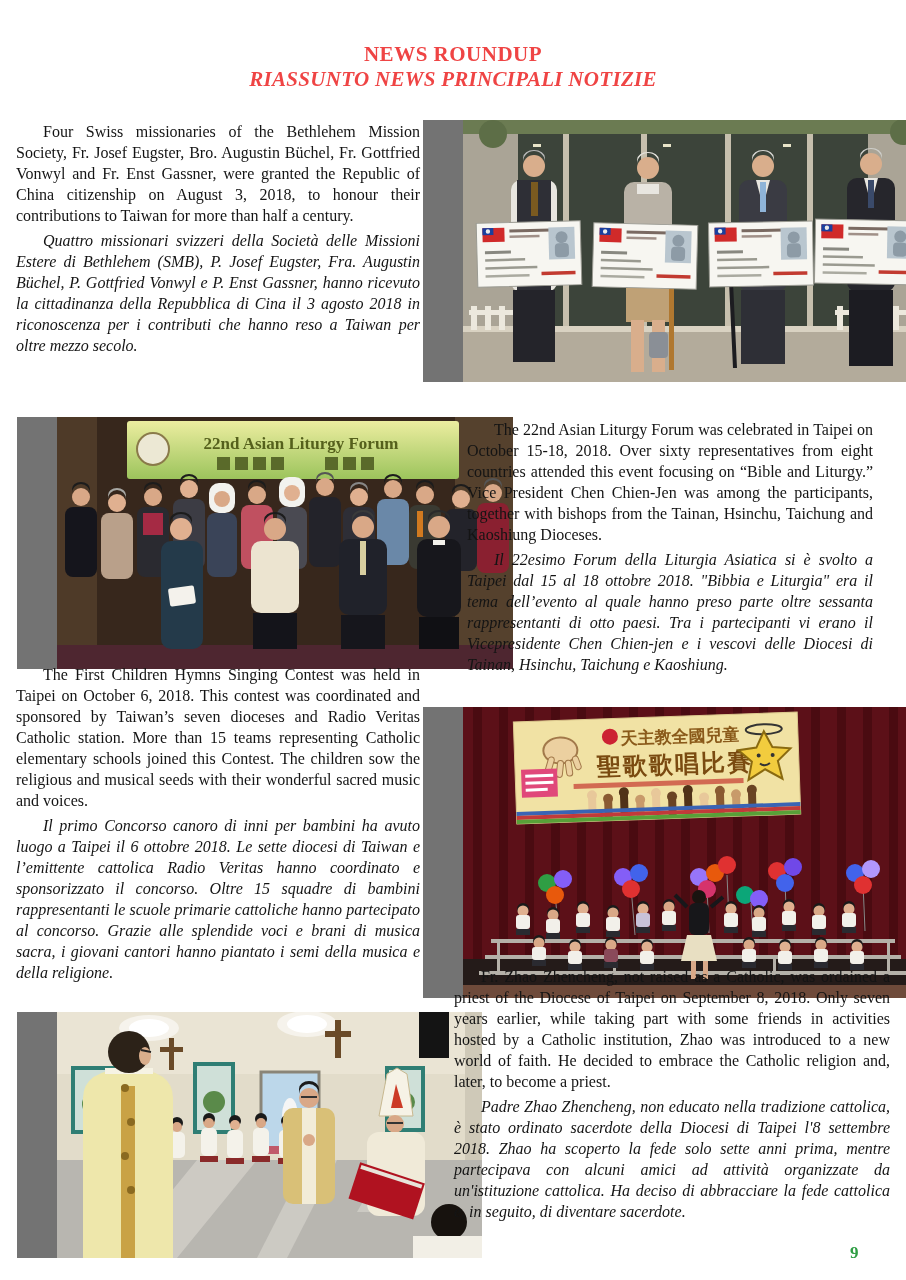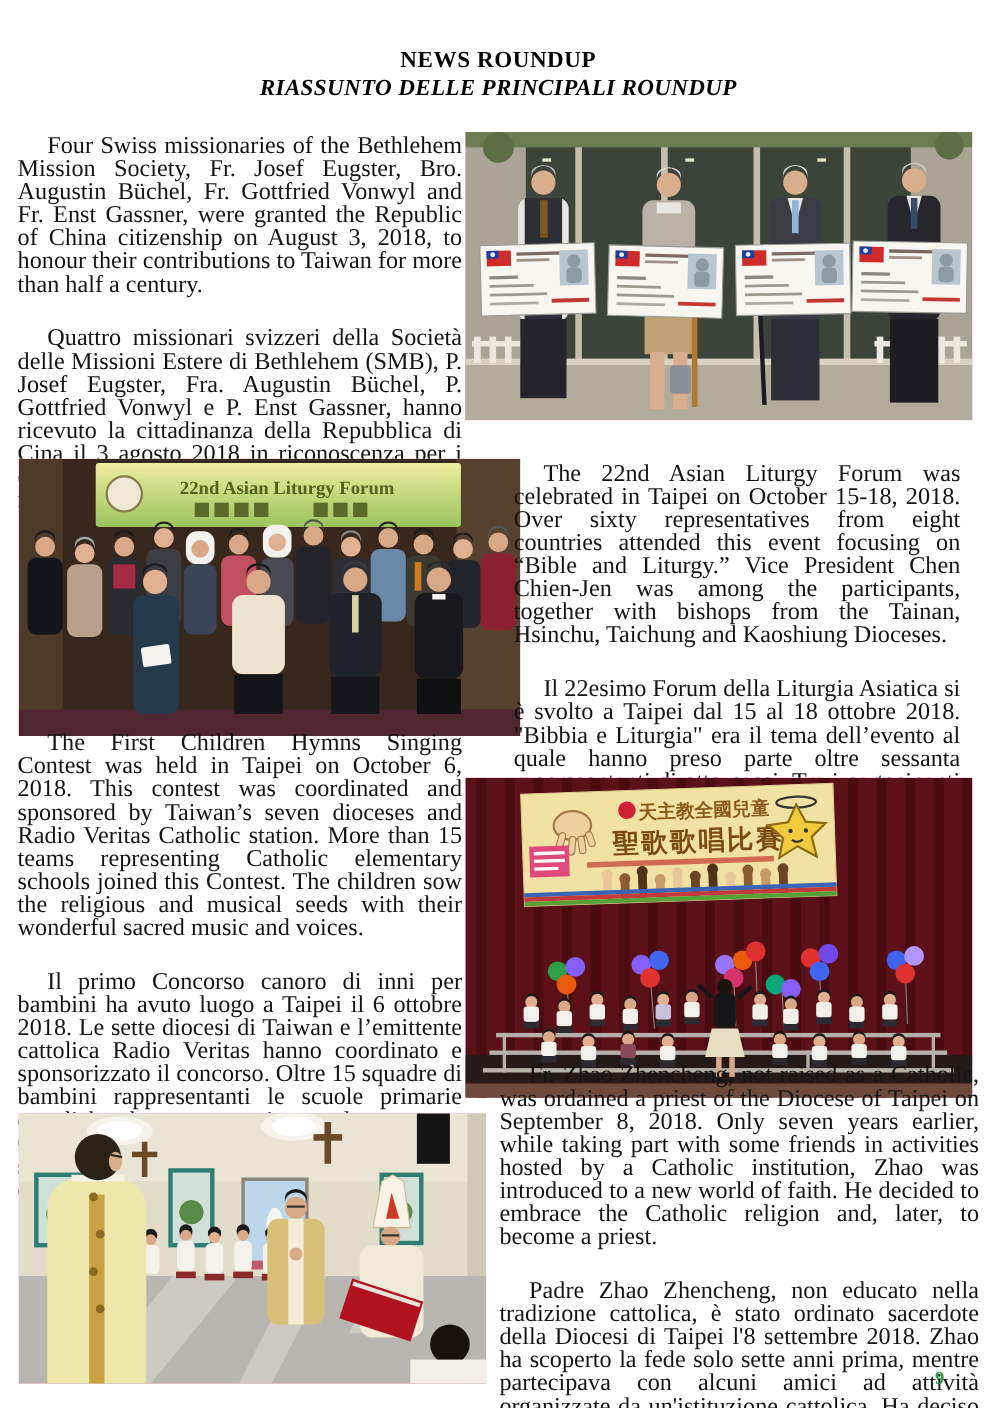--- a/index.html
+++ b/index.html
@@ -1,34 +1,34 @@
 <!DOCTYPE html>
 <html><head>
 <meta charset="utf-8">
 <style>
   html,body{margin:0;padding:0;}
   body{
     width:906px;height:1280px;position:relative;background:#ffffff;
     font-family:"Liberation Serif", serif;color:#141414;overflow:hidden;
   }
-  .hdr{position:absolute;left:0;width:906px;text-align:center;color:#000000;font-weight:bold;}
+  .hdr{position:absolute;left:0;width:906px;text-align:center;color:#ef4444;font-weight:bold;}
   .hdr.title{top:42px;font-size:21px;letter-spacing:.5px;}
   .hdr.sub{top:67px;font-size:21px;font-style:italic;letter-spacing:.3px;}
   .tcol{position:absolute;}
-  .para{font-size:22px;line-height:21px;text-align:justify;margin:0;text-indent:27px;}
-  .para.it{margin-top:28px;}
-  .photo{position:absolute;overflow:hidden;background:#f9a8d4;}
+  .para{font-size:16px;line-height:21px;text-align:justify;margin:0;text-indent:27px;}
+  .para.it{font-style:italic;margin-top:4px;}
+  .photo{position:absolute;overflow:hidden;background:#737373;padding-left:40px;}
   .photo svg{display:block;width:100%;height:100%;}
   .pagenum{position:absolute;left:850px;top:1243px;font-size:17px;font-weight:bold;color:#2f9e44;}
 </style>
 </head>
 <body>
 
 <div class="hdr title">NEWS ROUNDUP</div>
-<div class="hdr sub">RIASSUNTO DELLE PRINCIPALI ROUNDUP</div>
+<div class="hdr sub">RIASSUNTO NEWS PRINCIPALI NOTIZIE</div>
 
 <div class="tcol" style="left:16px;top:121px;width:404px;">
   <p class="para en">Four Swiss missionaries of the Bethlehem Mission Society, Fr. Josef Eugster, Bro. Augustin Büchel, Fr. Gottfried Vonwyl and Fr. Enst Gassner, were granted the Republic of China citizenship on August 3, 2018, to honour their contributions to Taiwan for more than half a century.</p>
   <p class="para it">Quattro missionari svizzeri della Società delle Missioni Estere di Bethlehem (SMB), P. Josef Eugster, Fra. Augustin Büchel, P. Gottfried Vonwyl e P. Enst Gassner, hanno ricevuto la cittadinanza della Repubblica di Cina il 3 agosto 2018 in riconoscenza per i contributi che hanno reso a Taiwan per oltre mezzo secolo.</p>
 </div>
 
 <div class="photo" style="left:423px;top:120px;width:461px;height:262px;">
 <svg viewBox="0 0 461 262" xmlns="http://www.w3.org/2000/svg">
   <defs>
     <g id="cert-card">

